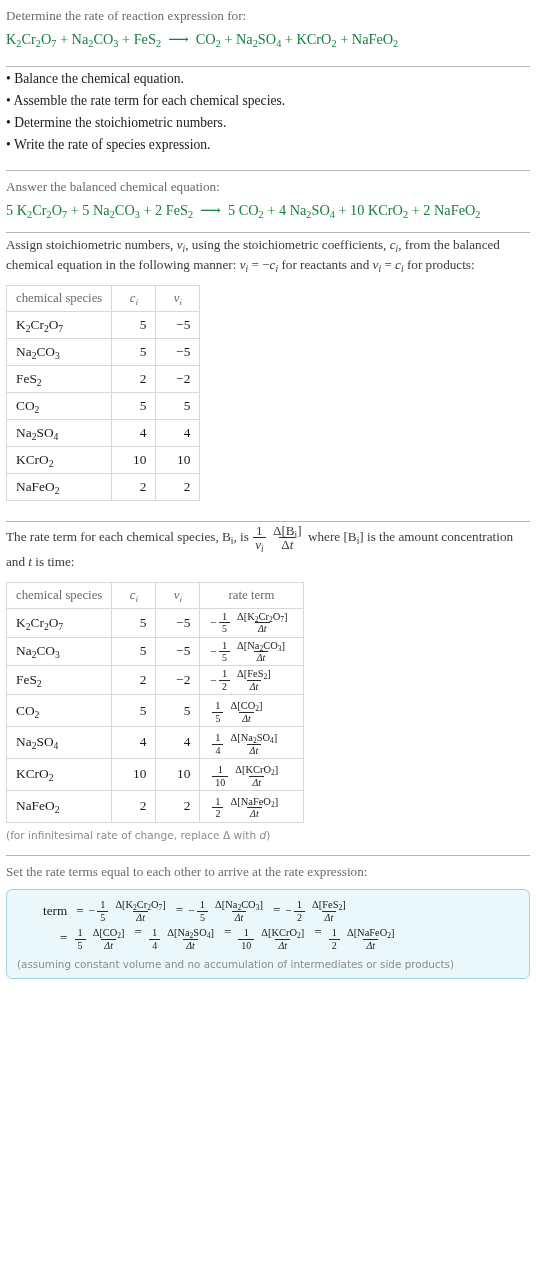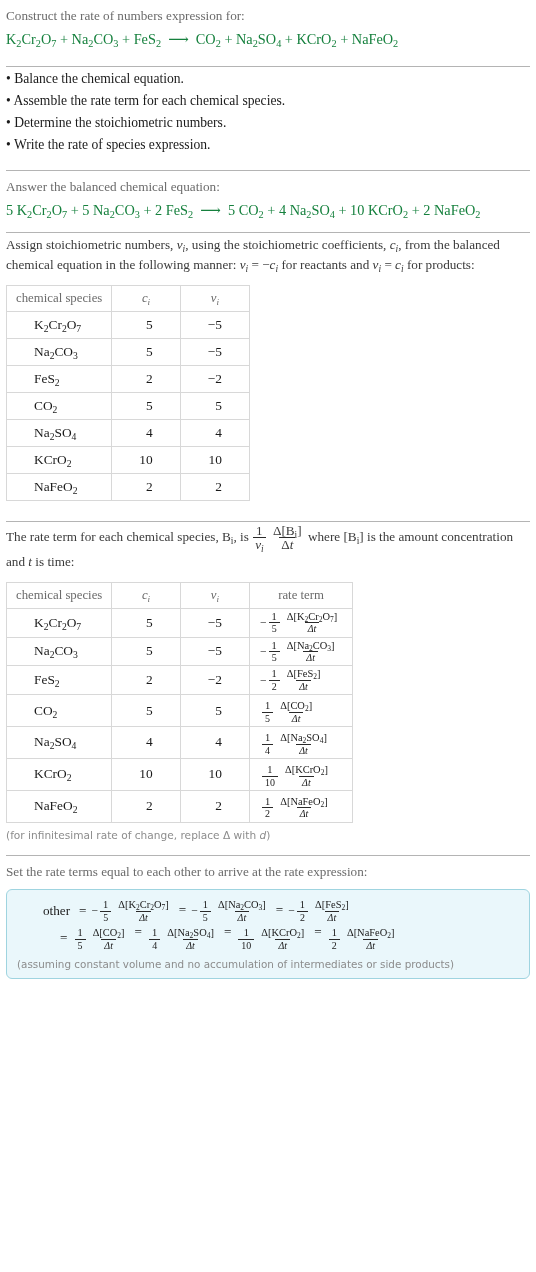--- a/index.html
+++ b/index.html
@@ -66,21 +66,21 @@
     margin: 0 1px;
   }
   .frac .num { padding: 0 2px; }
   .frac .den { padding: 0 2px; border-top: 1px solid #2a2a2a; }
 
   
   table { border-collapse: collapse; border-spacing: 0; }
   .tbl { margin: 0; }
   .tbl th, .tbl td {
     border: 1px solid #d8d8d8;
-    padding: 5px 27px;
+    padding: 5px 9px;
     font-weight: normal;
     font-size: 13.4px;
     color: #1a1a1a;
     background: #fff;
   }
   .tbl th {
     color: #6b6b6b;
     font-size: 12.8px;
     text-align: center;
     padding: 5px 9px;
@@ -136,21 +136,21 @@
   .dfrac .bot { font-size: 0.86em; padding: 0 3px; border-top: 1px solid #2a2a2a; }
   .cellfrac { display: inline-flex; align-items: center; }
   .cf-small { font-size: 11.6px; }
 </style>
 </head>
 <body>
 
 <div class="page">
 
   <div class="sec">
-    <div class="lead">Construct the rate of numbers expression for:</div>
+    <div class="lead">Determine the rate of reaction expression for:</div>
     <div class="eqline">K<sub>2</sub>Cr<sub>2</sub>O<sub>7</sub> + Na<sub>2</sub>CO<sub>3</sub> + FeS<sub>2</sub> &nbsp;⟶&nbsp; CO<sub>2</sub> + Na<sub>2</sub>SO<sub>4</sub> + KCrO<sub>2</sub> + NaFeO<sub>2</sub></div>
   </div>
   <div class="gap-m"></div>
   <hr class="rule">
 
   <div class="sec">
     <div class="bullets">
       <div>• Balance the chemical equation.</div>
       <div>• Assemble the rate term for each chemical species.</div>
       <div>• Determine the stoichiometric numbers.</div>
@@ -352,21 +352,21 @@
     <div class="small-note">(for infinitesimal rate of change, replace Δ with <span class="it">d</span>)</div>
   </div>
   <div class="gap-m"></div>
   <hr class="rule">
 
   <div class="sec">
     <div class="lead">Set the rate terms equal to each other to arrive at the rate expression:</div>
     <div class="answerbox">
       <div class="answer-body">
         <div class="answer-line">
-          <span class="ratelabel">other</span>
+          <span class="ratelabel">term</span>
           <span class="eq">=</span>
           <span id="ans-line1"><span class="cellfrac cf-small">
                 <span class="neg">−</span>
                 <span class="dfrac">
                   <span class="top">1</span>
                   <span class="bot">5</span>
                 </span>
                 <span class="dfrac">
                   <span class="top">Δ[K<sub>2</sub>Cr<sub>2</sub>O<sub>7</sub>]</span>
                   <span class="bot"><span class="it">Δt</span></span>

